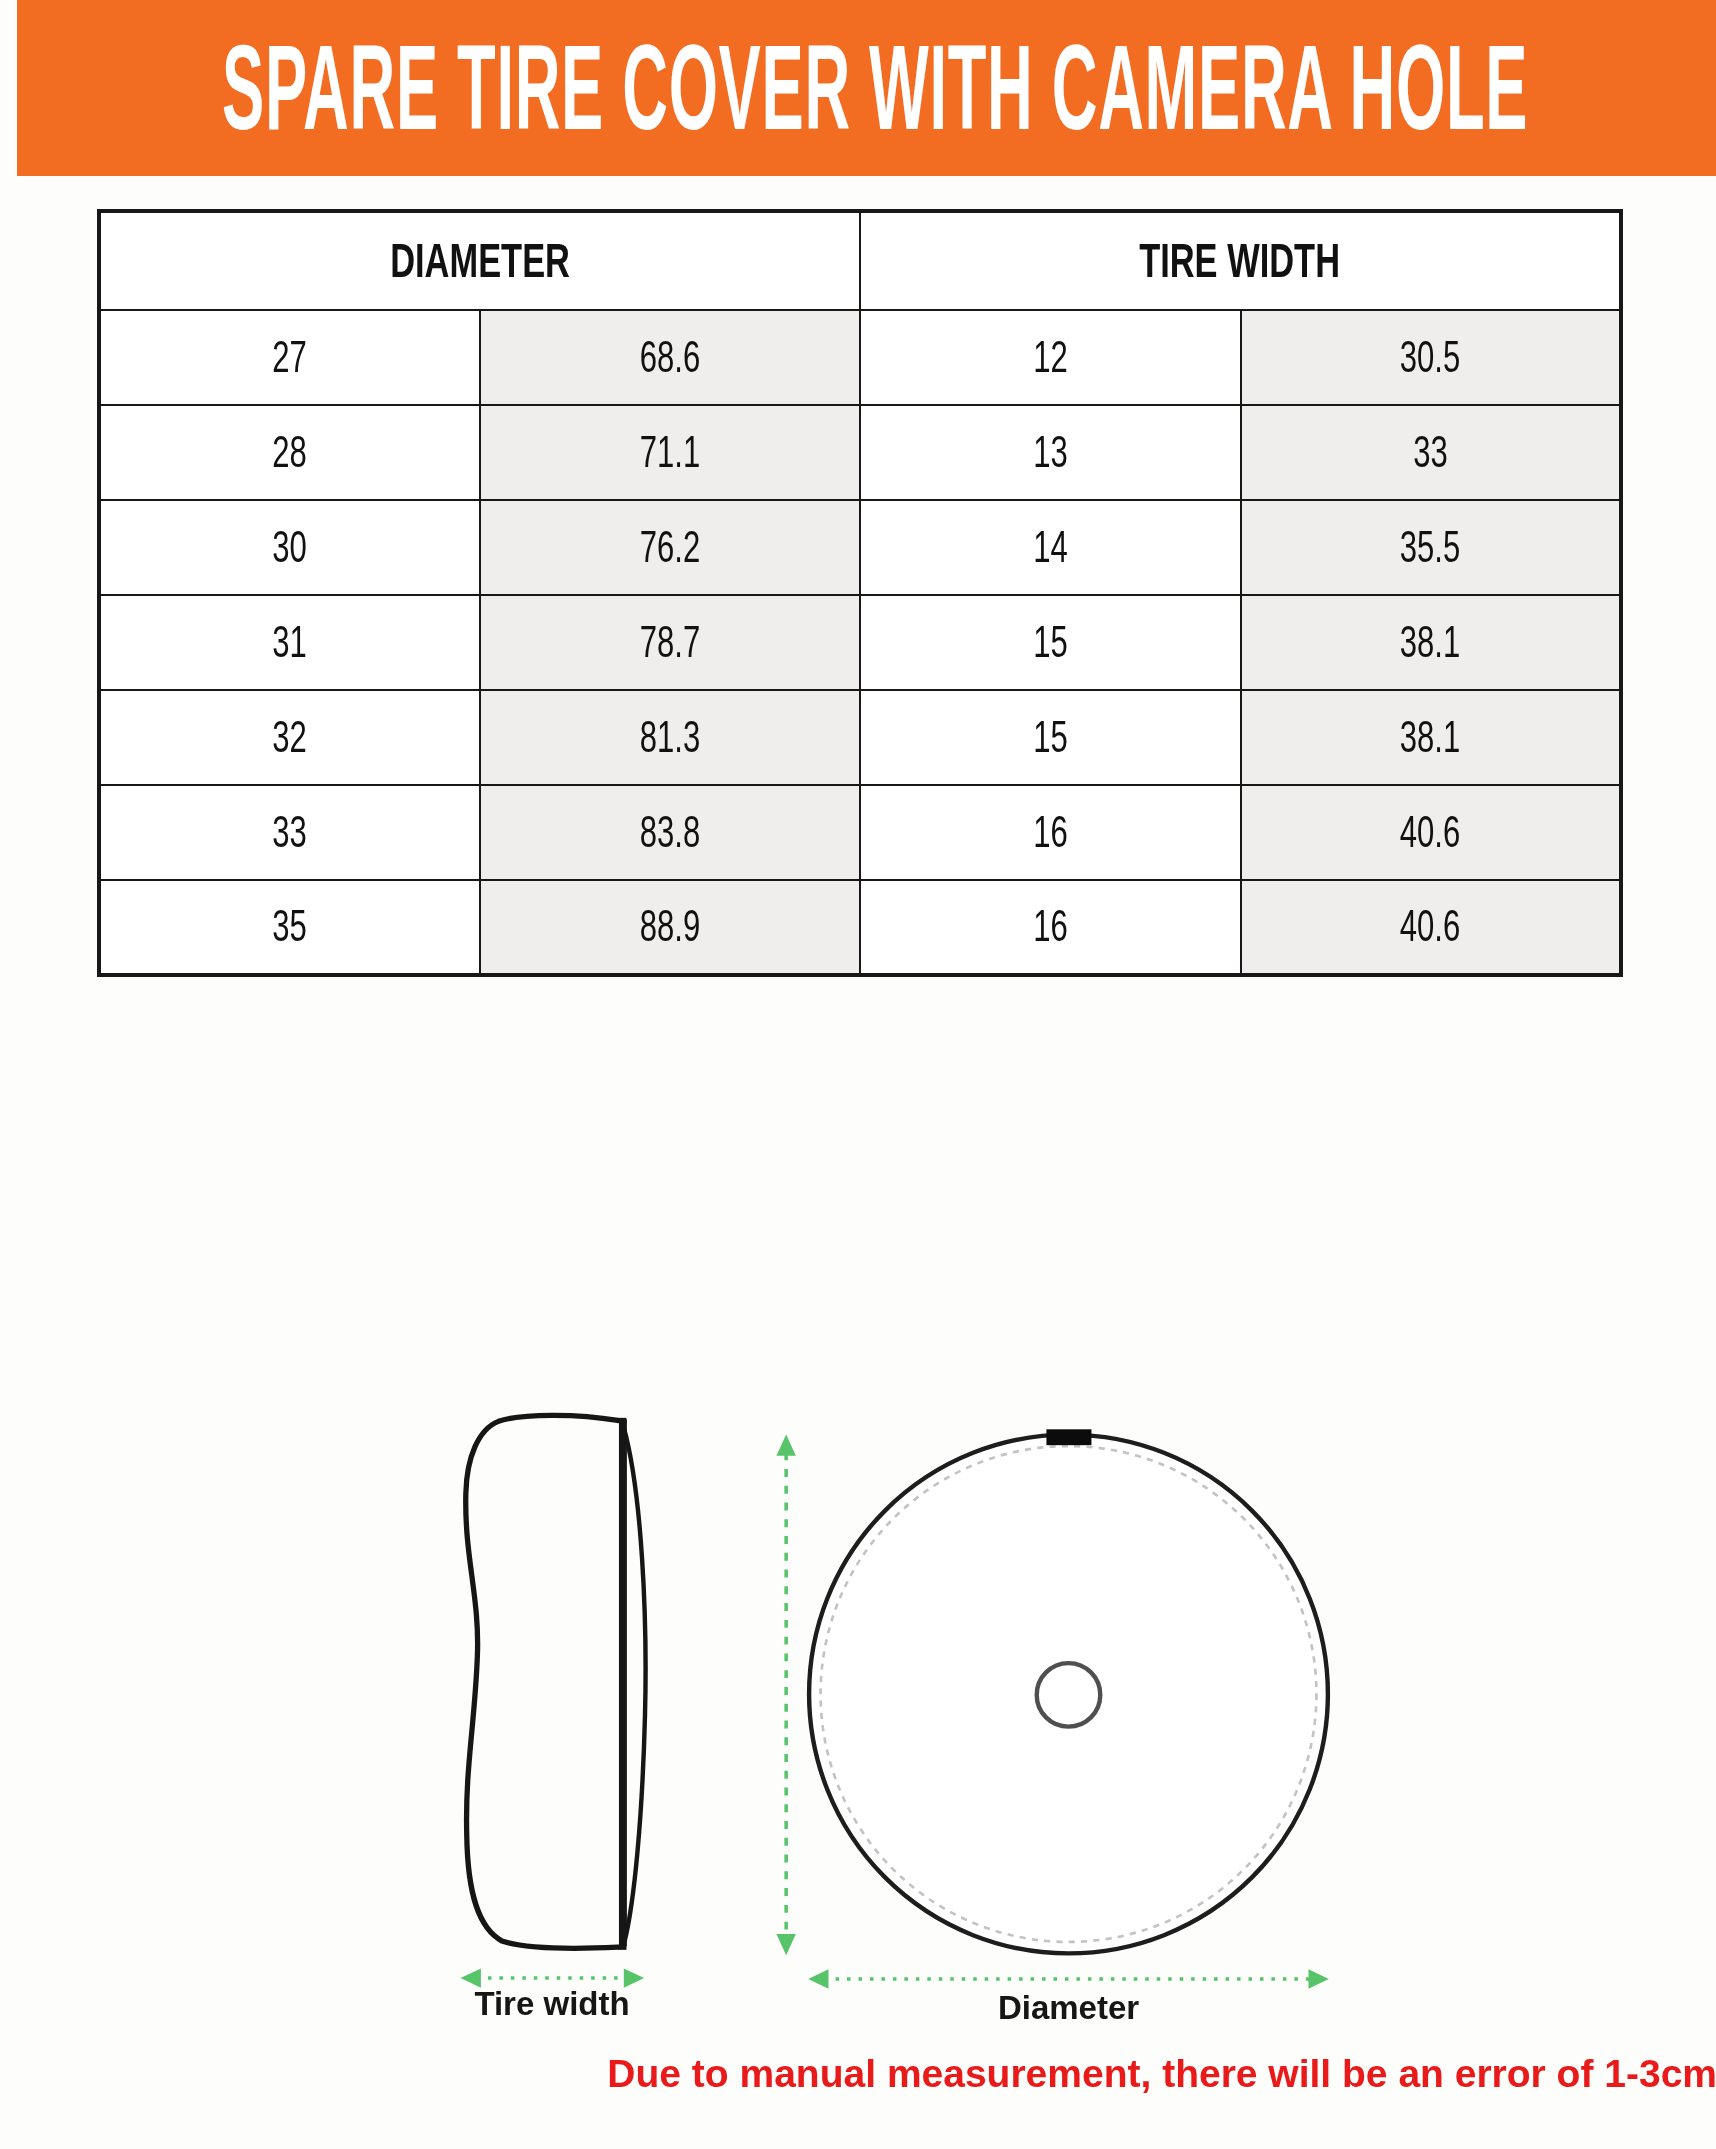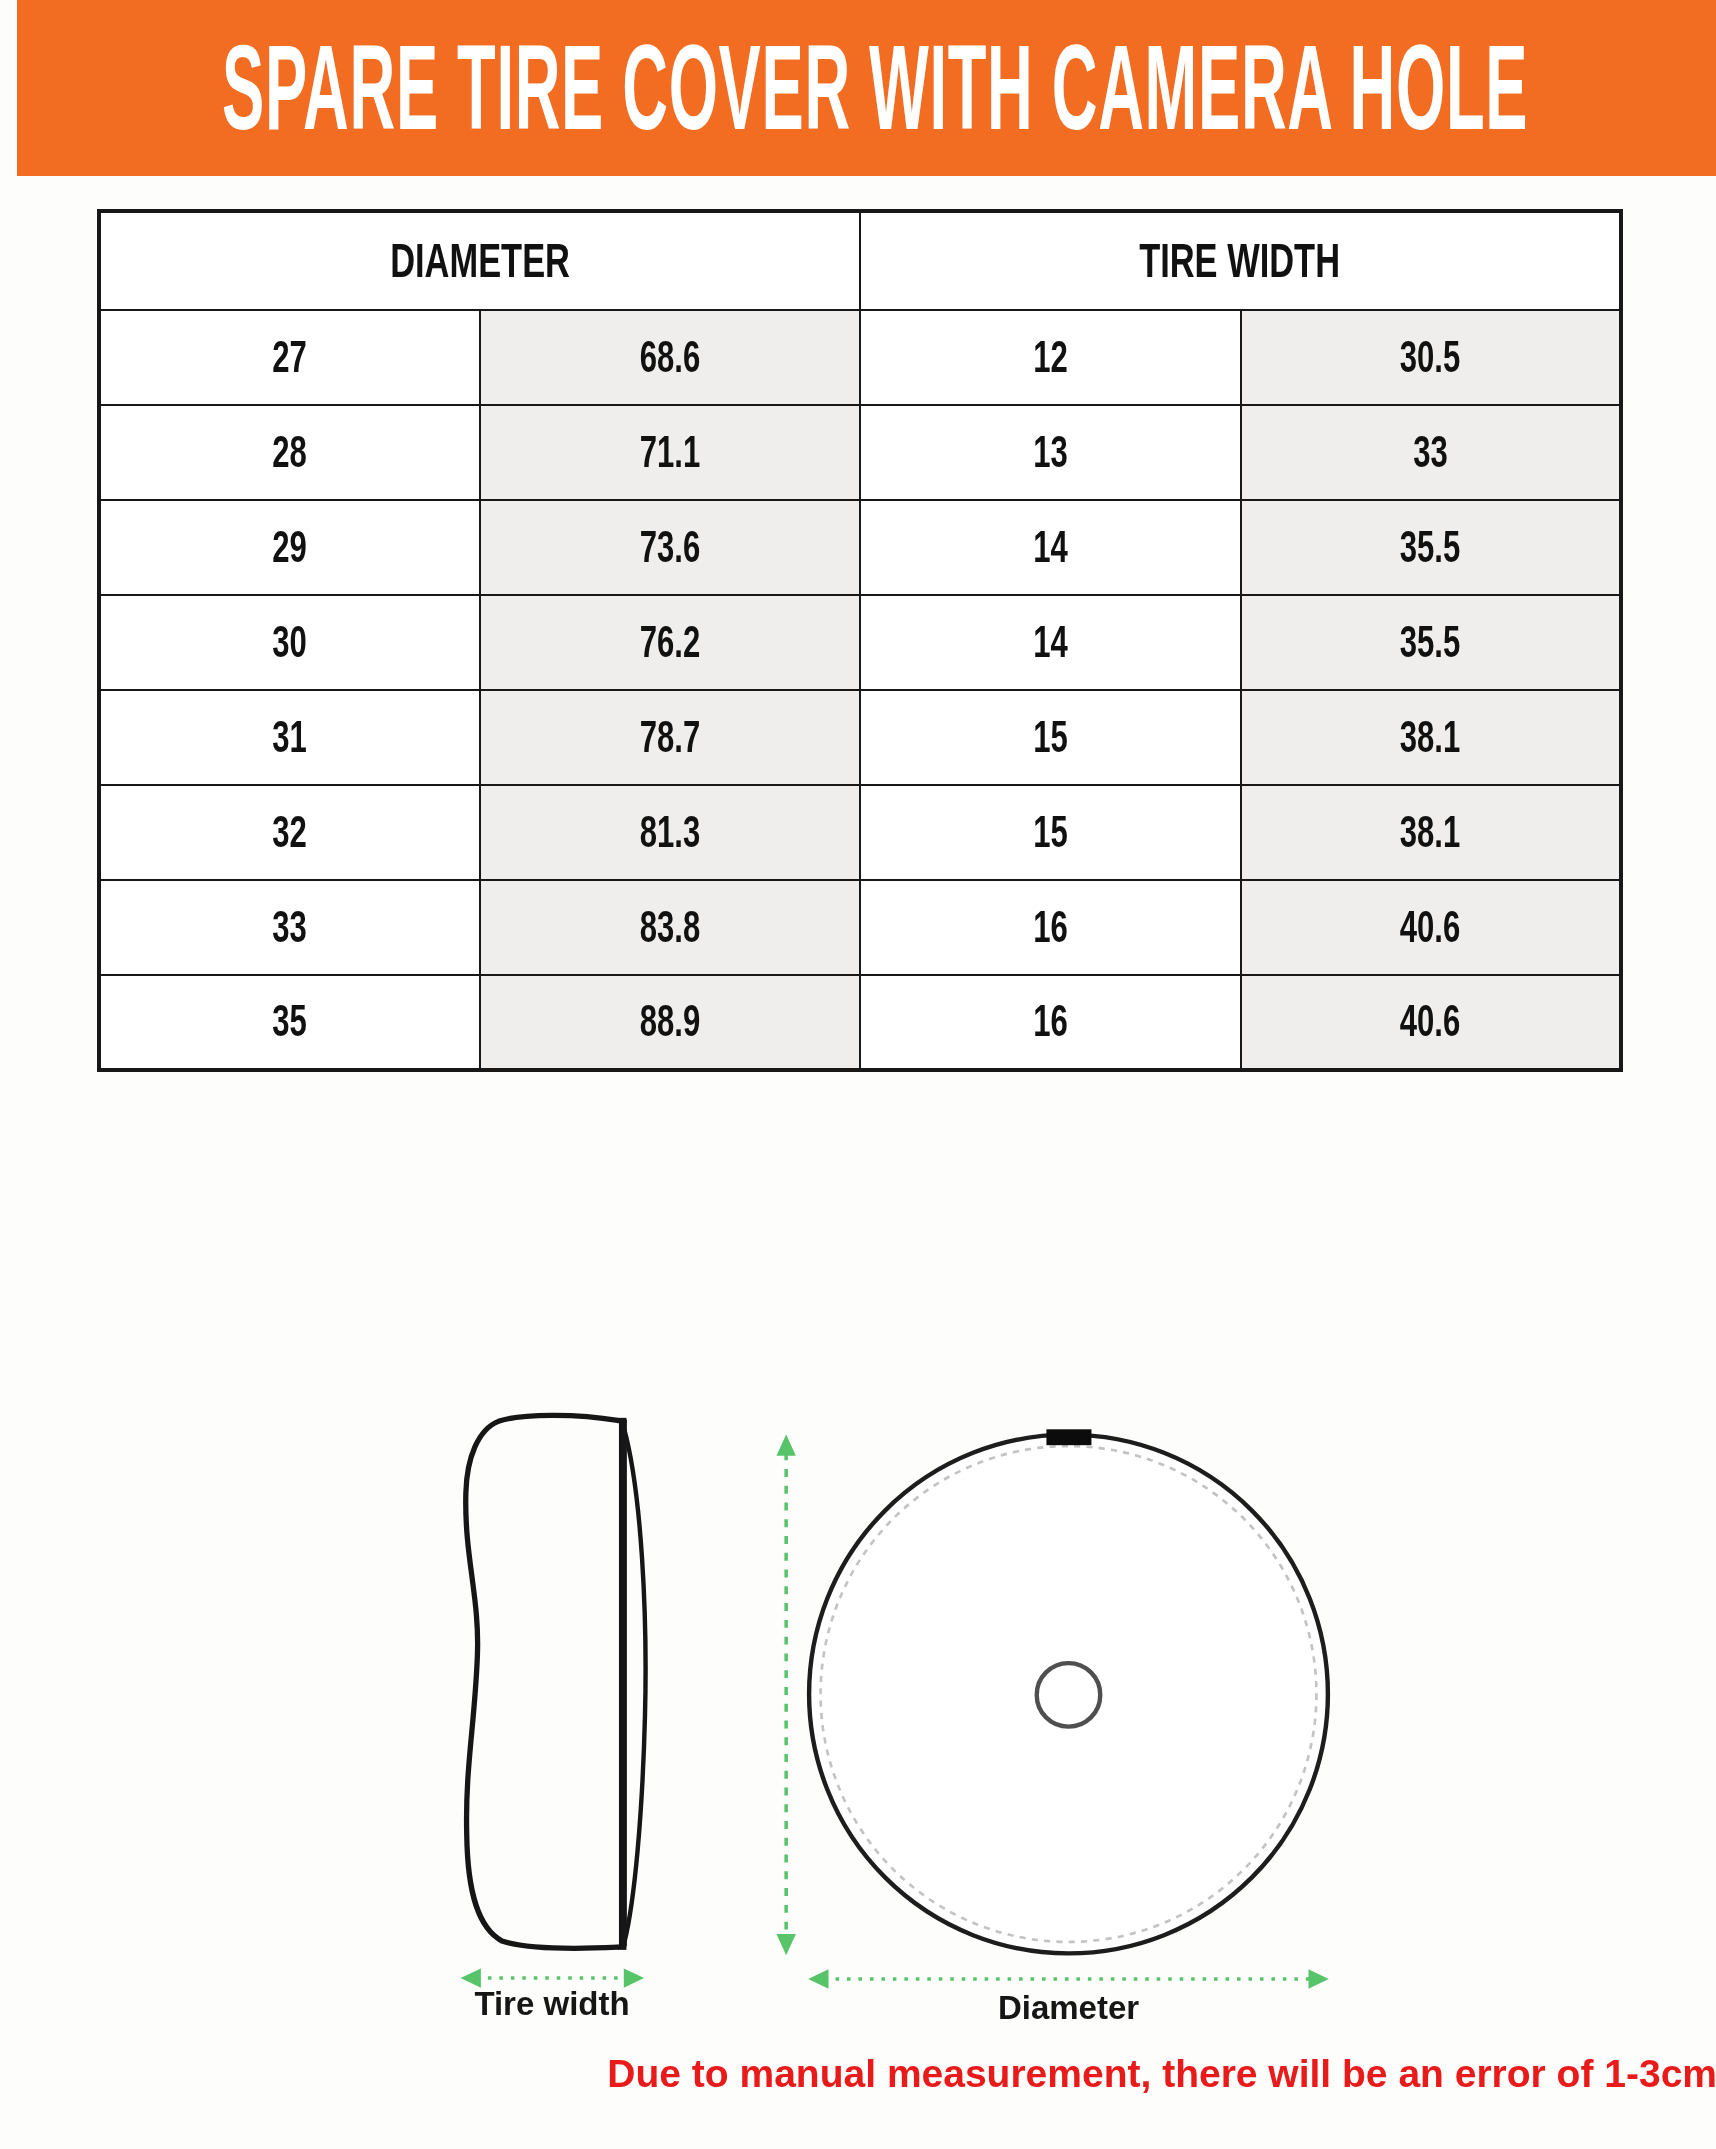--- a/index.html
+++ b/index.html
@@ -29,21 +29,21 @@
   }
   .size-table th, .size-table td {
     border:2.6px solid #181818;
     text-align:center; vertical-align:middle; padding:0;
   }
   .size-table tr.group-row  { height:99px; }
   .size-table tr.sub-row    { height:97px; }
   .size-table tbody tr      { height:95px; }
   .size-table .group-cell   { font-size:41px; font-weight:700; }
   .size-table .sub-cell     { font-size:36px; font-weight:700; }
-  .size-table td            { font-size:37px; font-weight:700; }
+  .size-table td            { font-size:37px; font-weight:400; }
   .size-table .gray         { background:#EFEEEC; }
   
   .diagram-svg { position:absolute; left:0; top:1385px; }
   .diag-label {
     position:absolute; text-align:center;
     font-size:33px; font-weight:700; color:#161616;
   }
   #tireWidthLabel { left:446px;  width:212px; top:1985px; }
   #diameterLabel  { left:808px;  width:521px; top:1989px; }
   
@@ -71,26 +71,20 @@
       <td><span class="cond">27</span></td>
       <td class="gray"><span class="cond">68.6</span></td>
       <td><span class="cond">12</span></td>
       <td class="gray"><span class="cond">30.5</span></td>
     </tr>
     <tr>
       <td><span class="cond">28</span></td>
       <td class="gray"><span class="cond">71.1</span></td>
       <td><span class="cond">13</span></td>
       <td class="gray"><span class="cond">33</span></td>
-    </tr>
-    <tr>
-      <td><span class="cond">29</span></td>
-      <td class="gray"><span class="cond">73.6</span></td>
-      <td><span class="cond">14</span></td>
-      <td class="gray"><span class="cond">35.5</span></td>
     </tr>
     <tr>
       <td><span class="cond">30</span></td>
       <td class="gray"><span class="cond">76.2</span></td>
       <td><span class="cond">14</span></td>
       <td class="gray"><span class="cond">35.5</span></td>
     </tr>
     <tr>
       <td><span class="cond">31</span></td>
       <td class="gray"><span class="cond">78.7</span></td>

